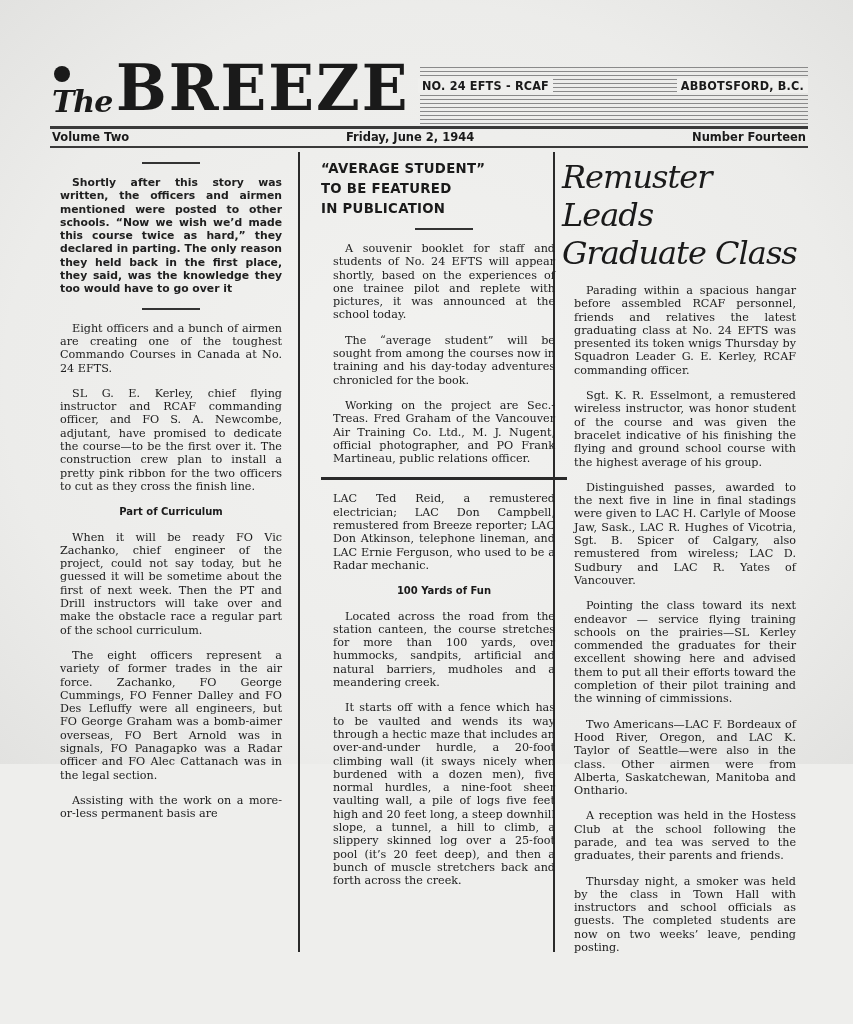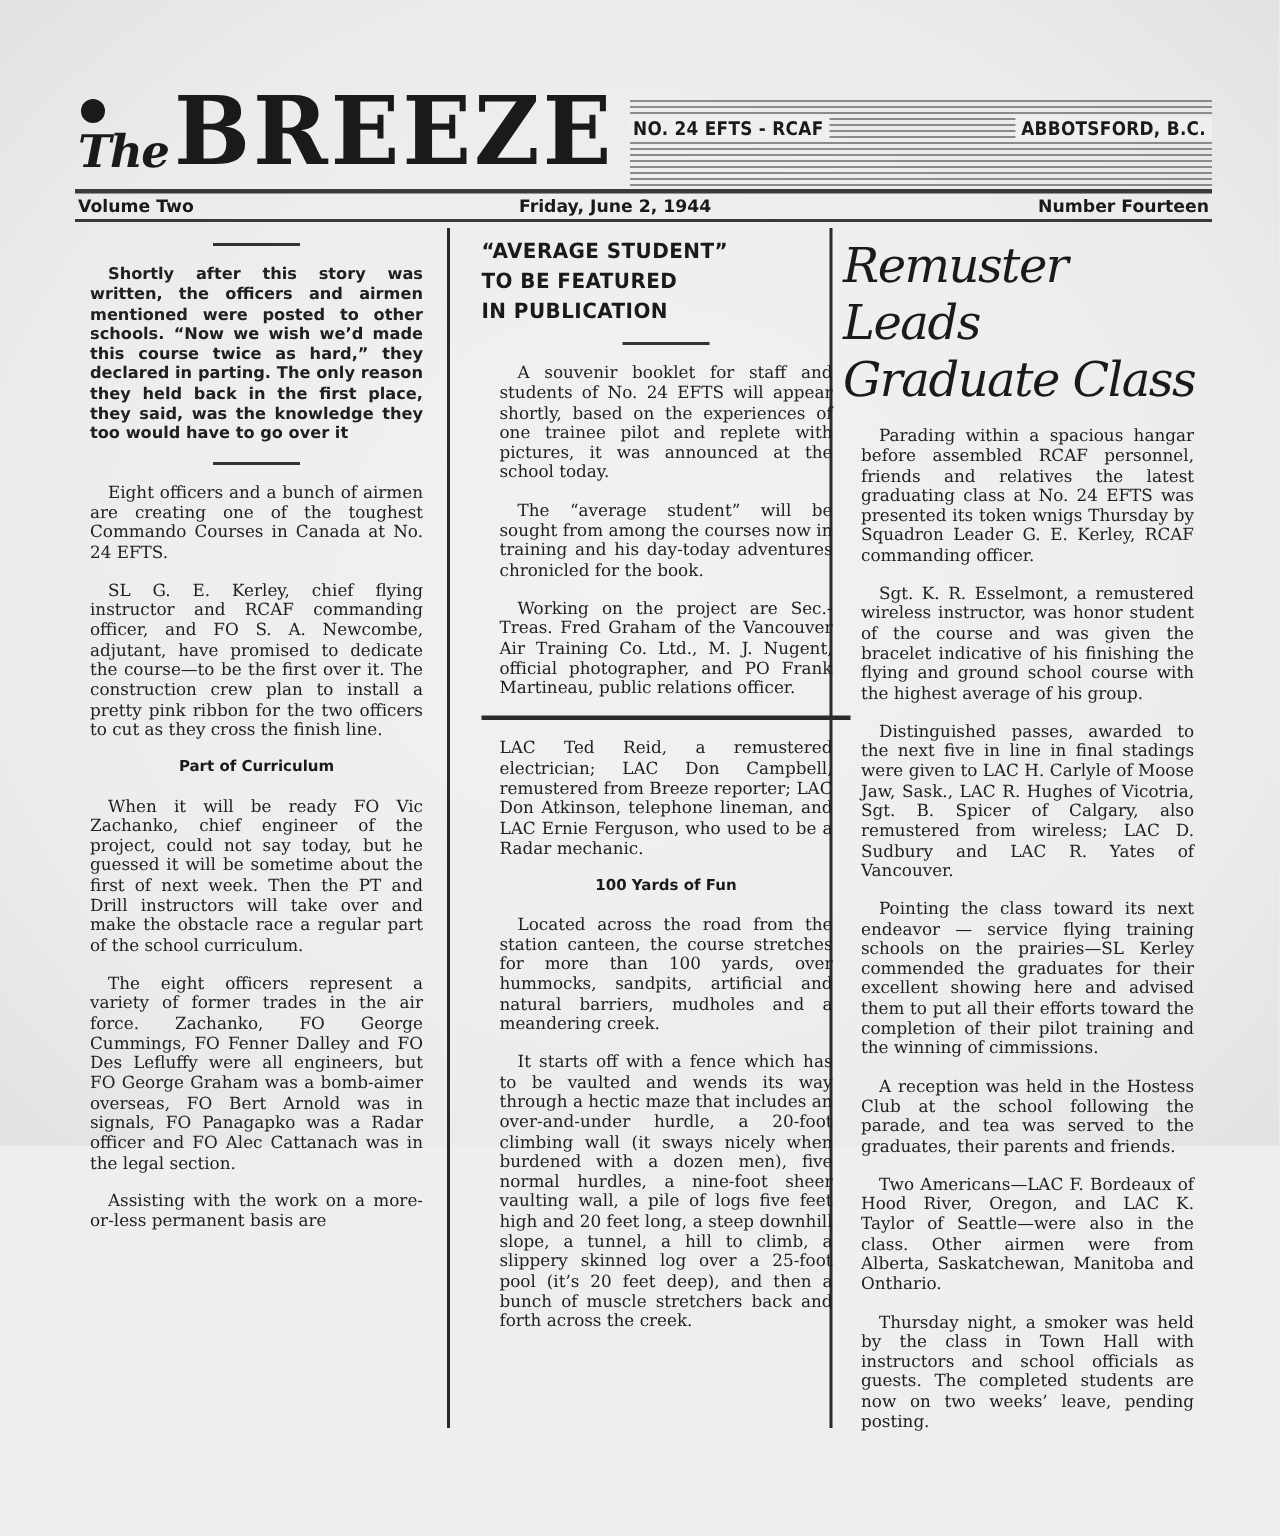--- a/index.html
+++ b/index.html
@@ -138,17 +138,17 @@
 
   <div class="col col3">
     <div class="headline-italic" style="font-size:32px;line-height:38px;margin-bottom:8px">
       <div>Remuster Leads</div>
       <div>Graduate Class</div>
     </div>
     <p>Parading within a spacious hangar before assembled RCAF personnel, friends and relatives the latest graduating class at No. 24 EFTS was presented its token wnigs Thursday by Squadron Leader G. E. Kerley, RCAF commanding officer.</p>
     <p>Sgt. K. R. Esselmont, a remustered wireless instructor, was honor student of the course and was given the bracelet indicative of his finishing the flying and ground school course with the highest average of his group.</p>
     <p>Distinguished passes, awarded to the next five in line in final stadings were given to LAC H. Carlyle of Moose Jaw, Sask., LAC R. Hughes of Vicotria, Sgt. B. Spicer of Calgary, also remustered from wireless; LAC D. Sudbury and LAC R. Yates of Vancouver.</p>
     <p>Pointing the class toward its next endeavor — service flying training schools on the prairies—SL Kerley commended the graduates for their excellent showing here and advised them to put all their efforts toward the completion of their pilot training and the winning of cimmissions.</p>
+    <p>Two Americans—LAC F. Bordeaux of Hood River, Oregon, and LAC K. Taylor of Seattle—were also in the class. Other airmen were from Alberta, Saskatchewan, Manitoba and Onthario.</p>
     <p>A reception was held in the Hostess Club at the school following the parade, and tea was served to the graduates, their parents and friends.</p>
-    <p>Two Americans—LAC F. Bordeaux of Hood River, Oregon, and LAC K. Taylor of Seattle—were also in the class. Other airmen were from Alberta, Saskatchewan, Manitoba and Onthario.</p>
     <p>Thursday night, a smoker was held by the class in Town Hall with instructors and school officials as guests. The completed students are now on two weeks’ leave, pending posting.</p>
   </div>
 </div>
 
 </body></html>

